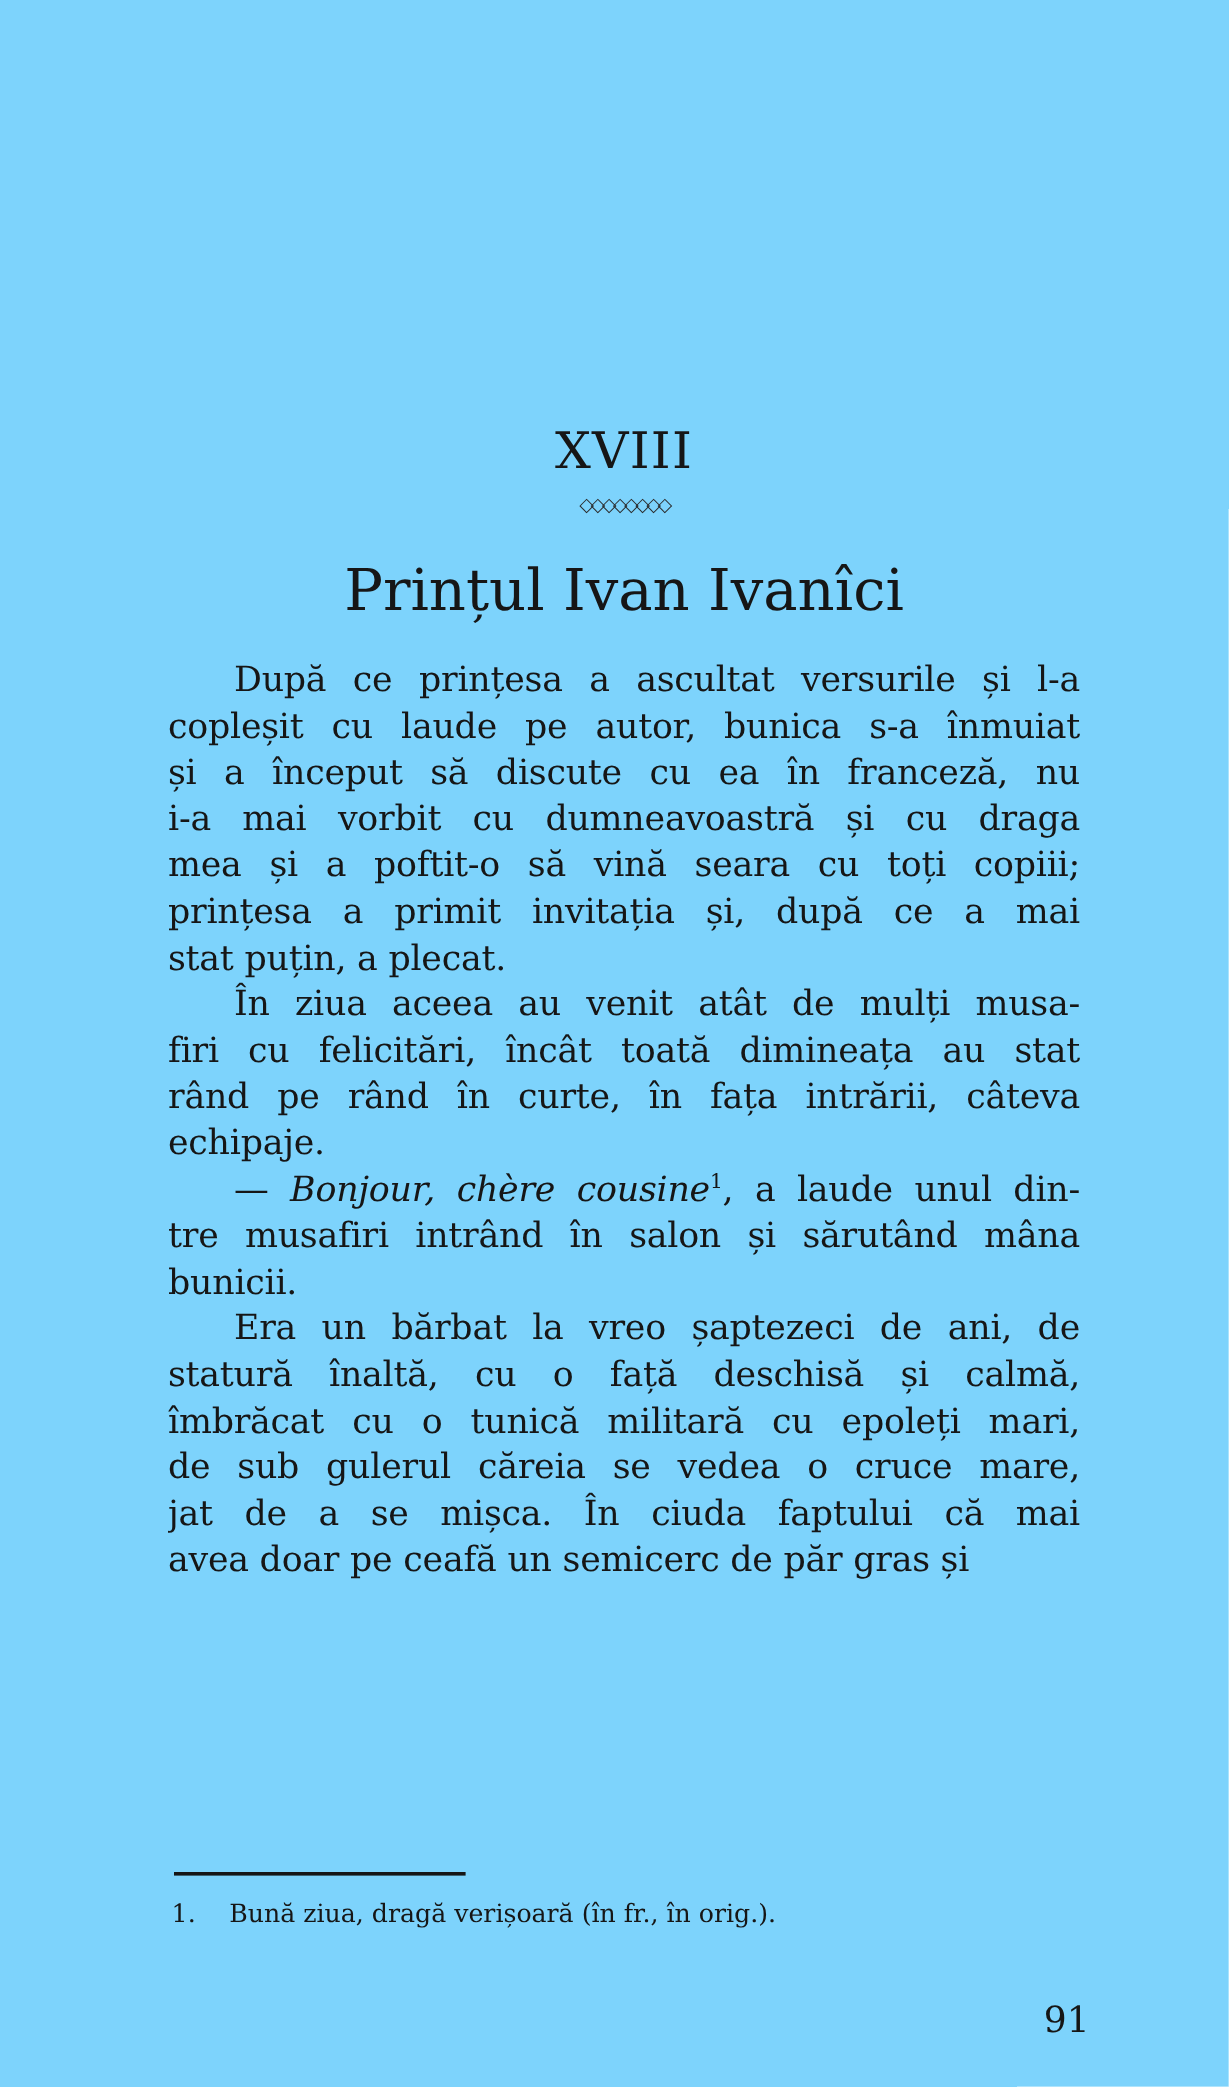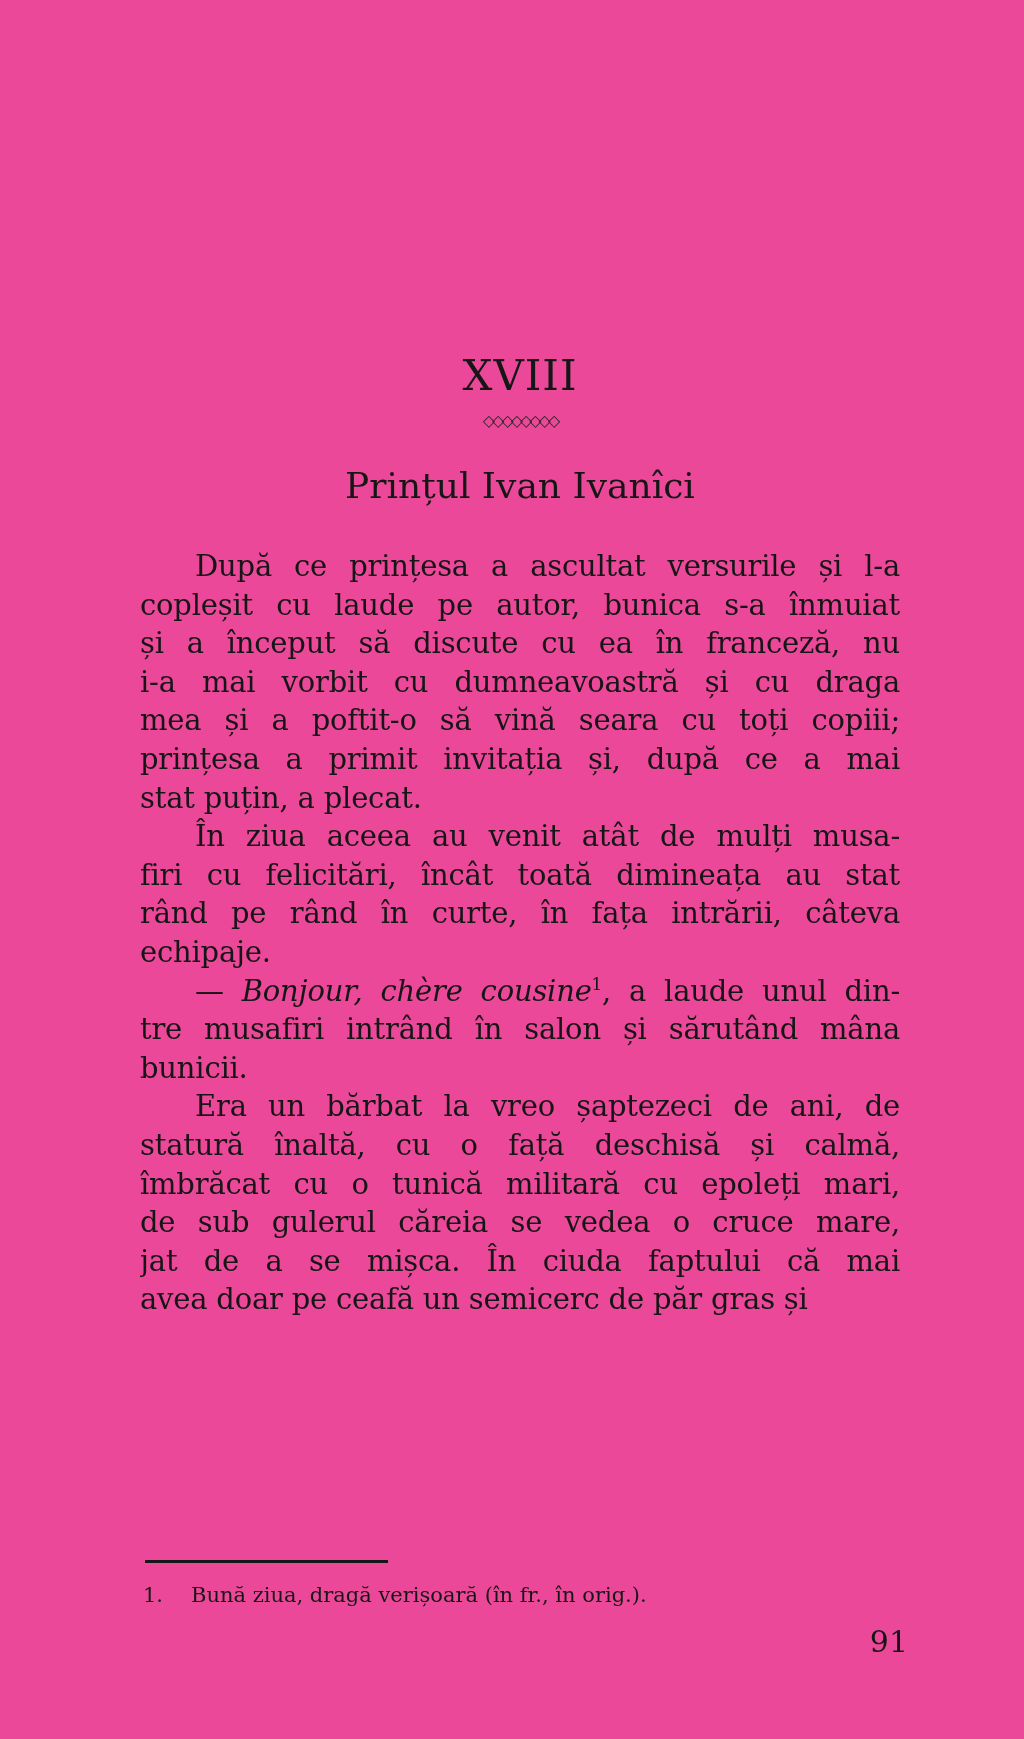--- a/index.html
+++ b/index.html
@@ -4,21 +4,21 @@
 <style>
   html, body {
     margin: 0;
     padding: 0;
     background: #ffffff;
   }
   .page {
     position: relative;
     width: 1024px;
     height: 1739px;
-    background: #ec4899;
+    background: #7dd3fc;
     color: #111111;
     font-family: "DejaVu Serif", "Liberation Serif", serif;
     overflow: hidden;
   }
   .chapter-number {
     position: absolute;
     top: 351px;
     left: 140px;
     width: 760px;
     text-align: center;
@@ -38,21 +38,21 @@
     letter-spacing: -3px;
     color: #2a2a2a;
     font-family: "DejaVu Sans", "Liberation Sans", sans-serif;
   }
   .chapter-title {
     position: absolute;
     top: 464px;
     left: 90px;
     width: 860px;
     text-align: center;
-    font-size: 36px;
+    font-size: 48px;
     line-height: 1.2;
     color: #161616;
   }
   .body-text {
     position: absolute;
     top: 547px;
     left: 140px;
     width: 760px;
     font-size: 29px;
     line-height: 38.6px;
@@ -90,21 +90,21 @@
     font-size: 21px;
     line-height: 36px;
     color: #161616;
   }
   .footnote .fn-number {
     display: inline-block;
     width: 48px;
   }
   .page-number {
     position: absolute;
-    top: 1624px;
+    top: 1666px;
     left: 140px;
     width: 768px;
     text-align: right;
     font-size: 30px;
     color: #161616;
   }
 </style>
 </head>
 <body>
 

